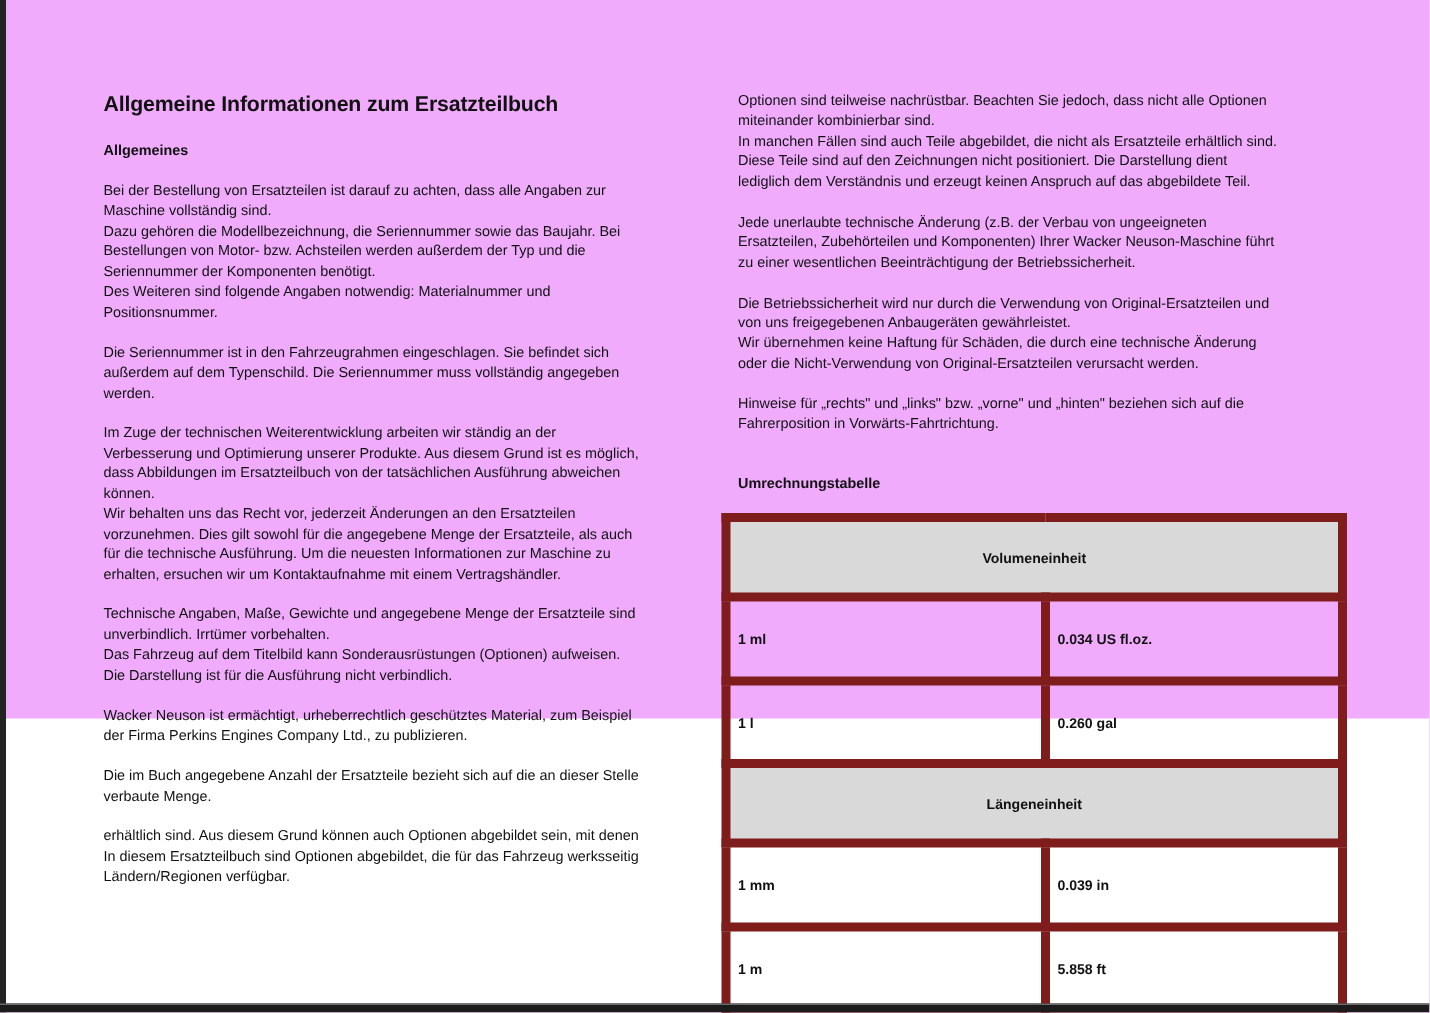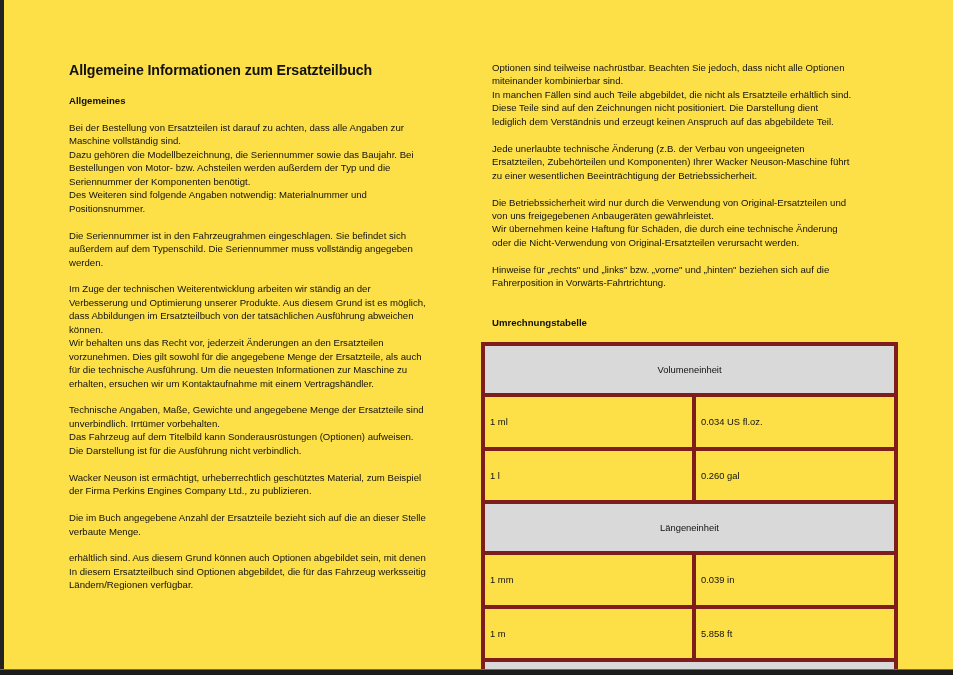--- a/index.html
+++ b/index.html
@@ -3,33 +3,33 @@
 <meta charset="utf-8">
 <style>
   html, body { margin: 0; padding: 0; }
   body {
     width: 953px; height: 675px; overflow: hidden;
     background: #ffffff; position: relative;
     font-family: "Liberation Sans", sans-serif; color: #111;
   }
   .left-border { position: absolute; left: 0; top: 0; width: 4px; height: 675px; background: #232323; }
   .bottom-bar { position: absolute; left: 0; bottom: 0; width: 953px; height: 5px; background: #1c1c1c; border-top: 1px solid #6a6a6a; }
-  .page { position: absolute; left: 4px; top: 0; width: 949px; height: 669px; background: #fde047; }
+  .page { position: absolute; left: 4px; top: 0; width: 949px; height: 479px; background: #f0abfc; }
   .col-left { position: absolute; left: 65px; top: 60px; width: 390px; }
   .col-right { position: absolute; left: 488px; top: 61px; width: 420px; }
   .doc-title { font-size: 14.2px; font-weight: bold; margin: 0 0 14px 0; line-height: 20px; letter-spacing: -0.1px; }
   .section-head { font-size: 9.6px; font-weight: bold; margin: 0 0 14px 0; line-height: 13px; }
   .para { font-size: 9.6px; line-height: 13.45px; margin: 0 0 13.45px 0; }
   .para span { display: block; }
   .table-head { font-size: 9.6px; font-weight: bold; margin: 26px 0 13px 0; line-height: 13px; }
   table.conv {
     position: absolute; left: 481px; top: 342px; width: 417px;
     border-collapse: collapse; font-size: 9.4px;
   }
-  table.conv td { border: 4px solid #7f1d1d; padding: 16px 5px; height: 17.5px; line-height: 17px; }
+  table.conv td { border: 6px solid #7f1d1d; padding: 16px 5px; height: 17.5px; line-height: 17px; font-weight: bold; }
   table.conv tr.grp td { background: #d9d9d9; text-align: center; height: 15px; line-height: 15px; }
   table.conv td.c1 { width: 197px; }
 </style>
 </head>
 <body>
 
 <div class="left-border"></div>
 
 <div class="page">
   <div class="col-left">

